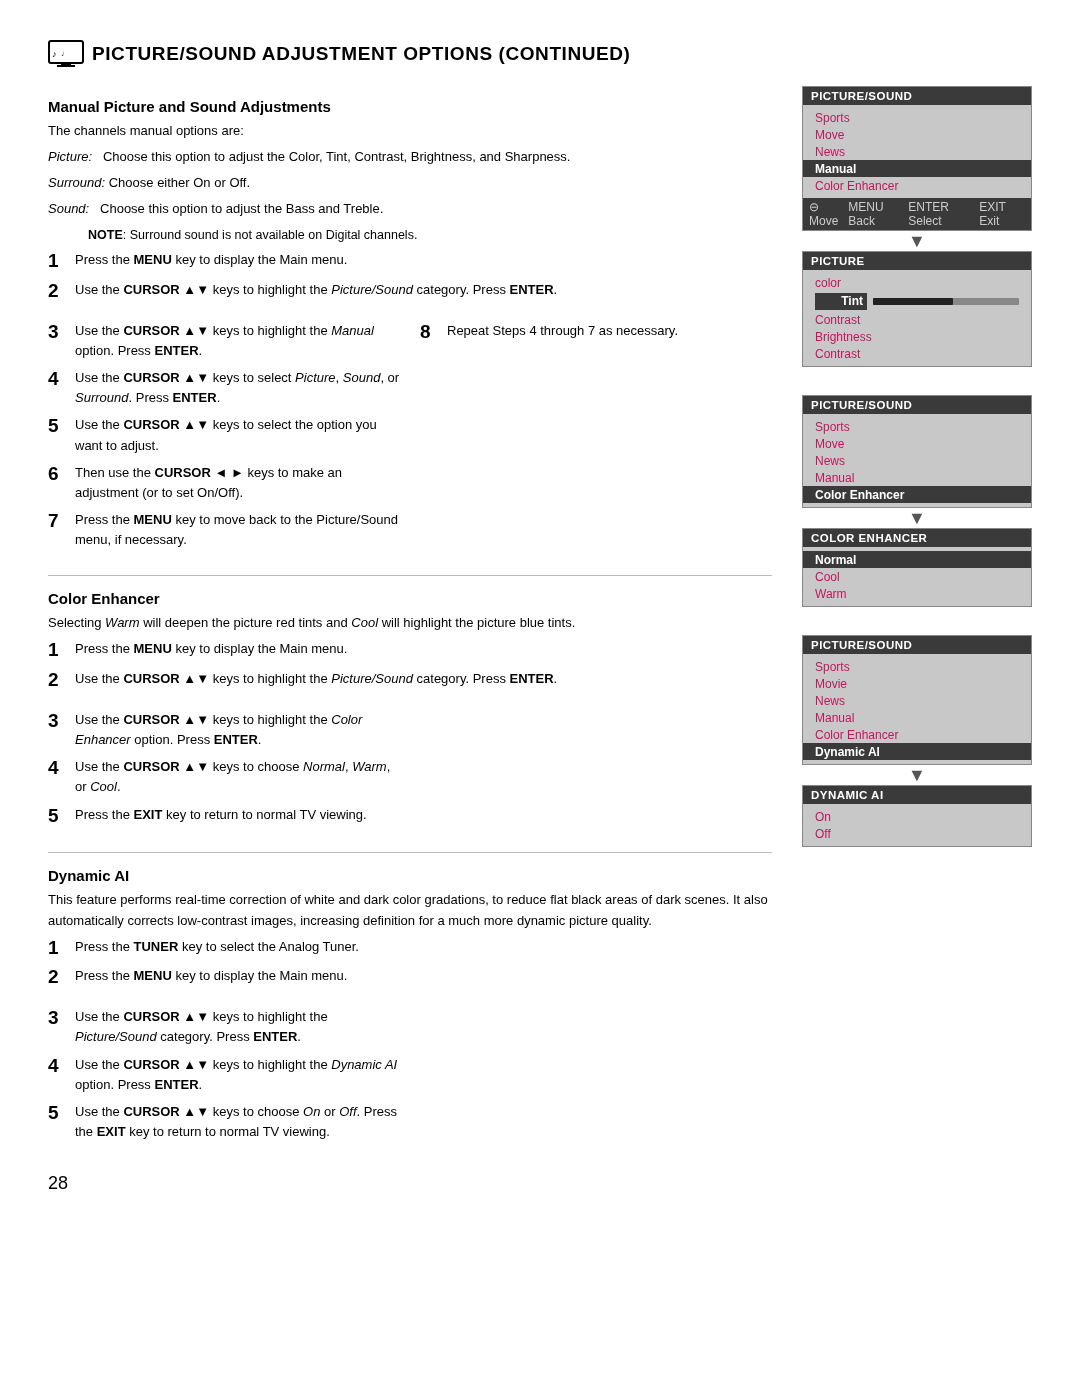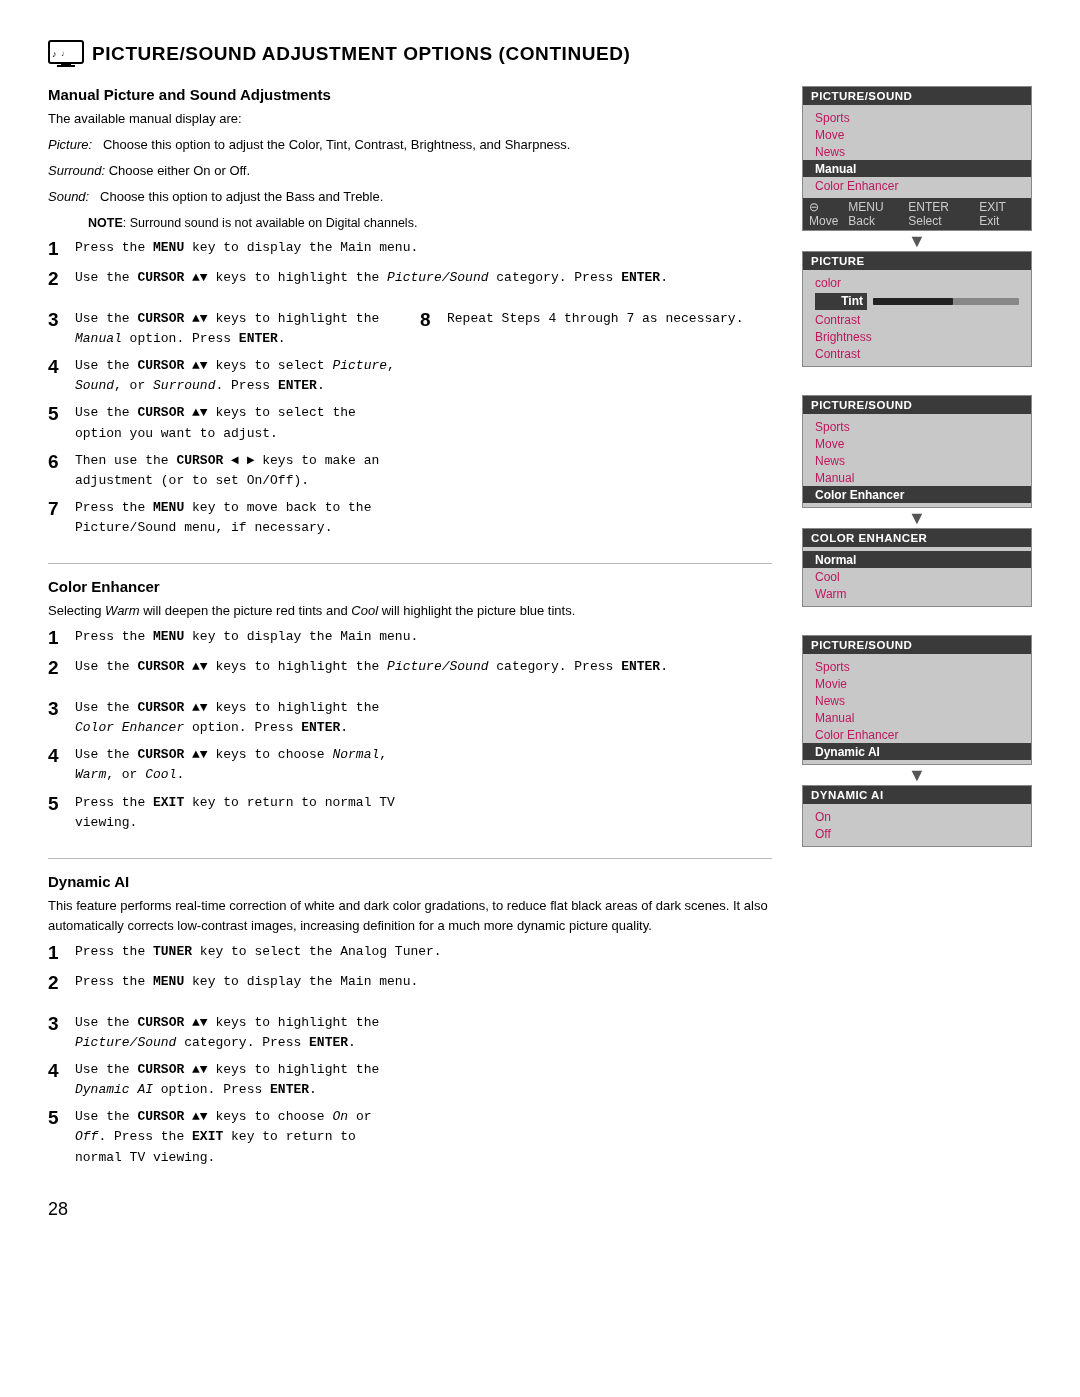--- a/index.html
+++ b/index.html
@@ -43,21 +43,21 @@
     .right-col {
       width: 230px;
       flex-shrink: 0;
     }
 
     
     .section-heading {
       font-size: 15px;
       font-weight: bold;
       margin-bottom: 6px;
-      margin-top: 0;
+      margin-top: 12px;
     }
 
     
     .body-text {
       font-size: 13px;
       line-height: 1.55;
       margin-bottom: 6px;
     }
     .body-text i, .body-text em { font-style: italic; }
 
@@ -72,21 +72,20 @@
       font-size: 19px;
       font-weight: bold;
       min-width: 22px;
       margin-right: 5px;
       line-height: 1.2;
     }
     .step-text {
       font-size: 13px;
       line-height: 1.55;
       flex: 1;
-      font-family: Liberation Mono, monospace;
     }
     .step-text b { font-weight: bold; }
     .step-text i { font-style: italic; }
 
     
     .note-text {
       font-size: 12.5px;
       line-height: 1.5;
       margin-bottom: 6px;
     }
@@ -215,21 +214,21 @@
   </svg>
   <span class="page-title">PICTURE/SOUND ADJUSTMENT OPTIONS (CONTINUED)</span>
 </div>
 
 <div class="main-layout">
 
   <div class="left-col">
 
     <div class="section-block">
       <div class="section-heading">Manual Picture and Sound Adjustments</div>
-      <div class="body-text">The available manual display are:</div>
+      <div class="body-text">The channels manual options are:</div>
 
       <div class="body-text">
         <i>Picture:</i>&nbsp;&nbsp; Choose this option to adjust the Color, Tint, Contrast, Brightness, and Sharpness.
       </div>
       <div class="body-text">
         <i>Surround:</i> Choose either On or Off.
       </div>
       <div class="body-text">
         <i>Sound:</i>&nbsp;&nbsp; Choose this option to adjust the Bass and Treble.
       </div>

